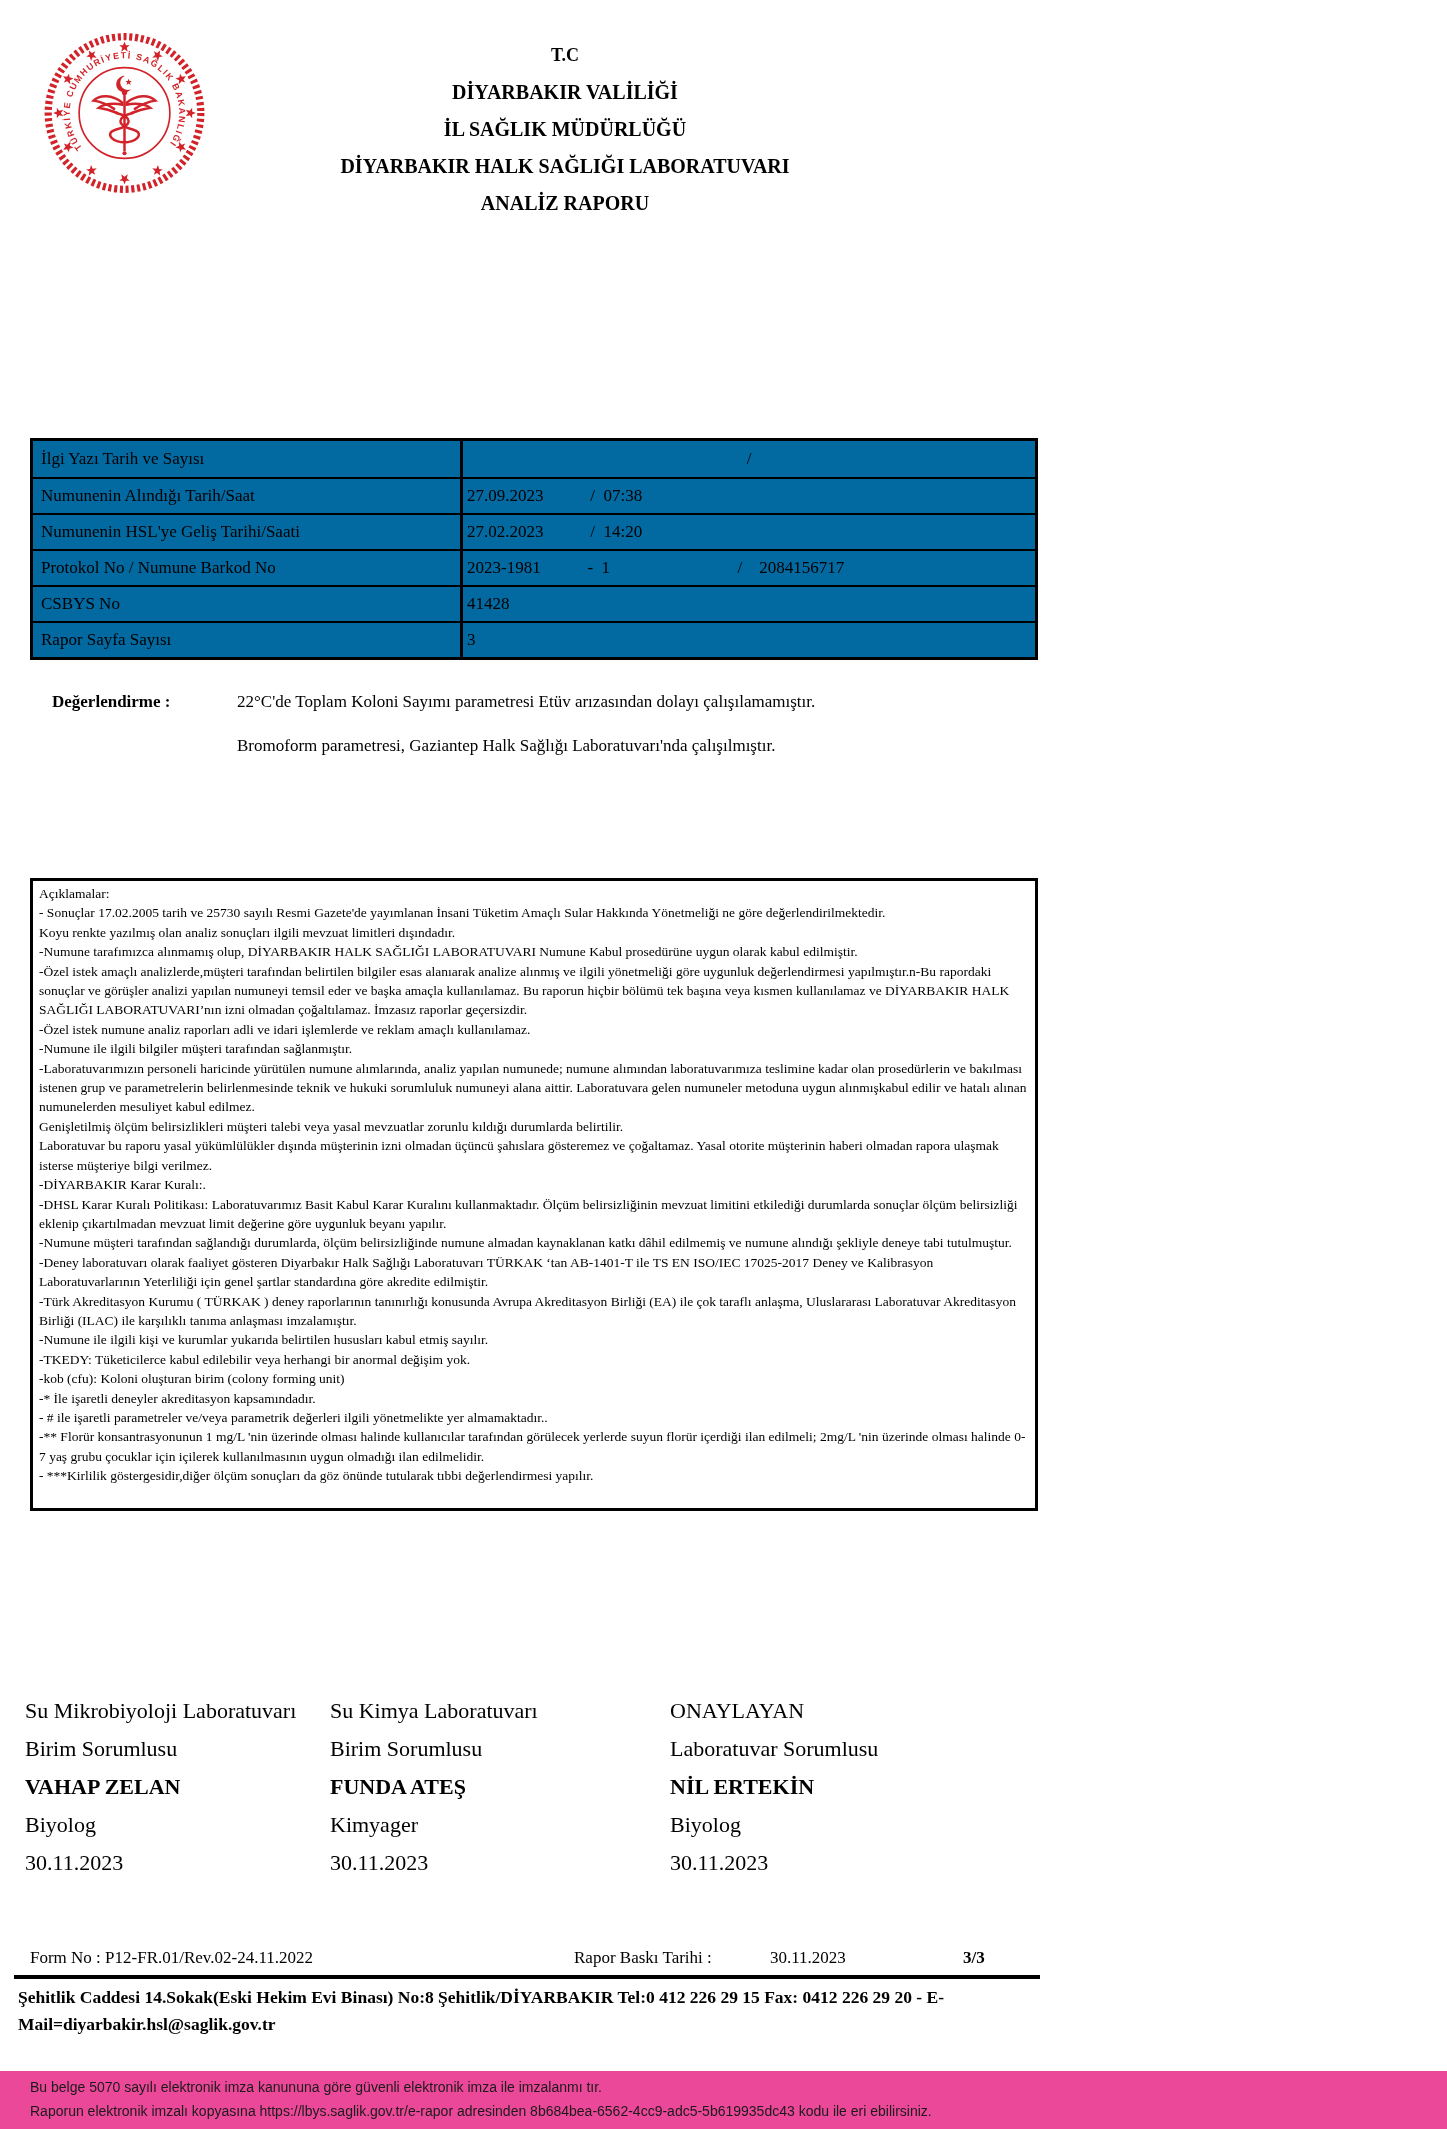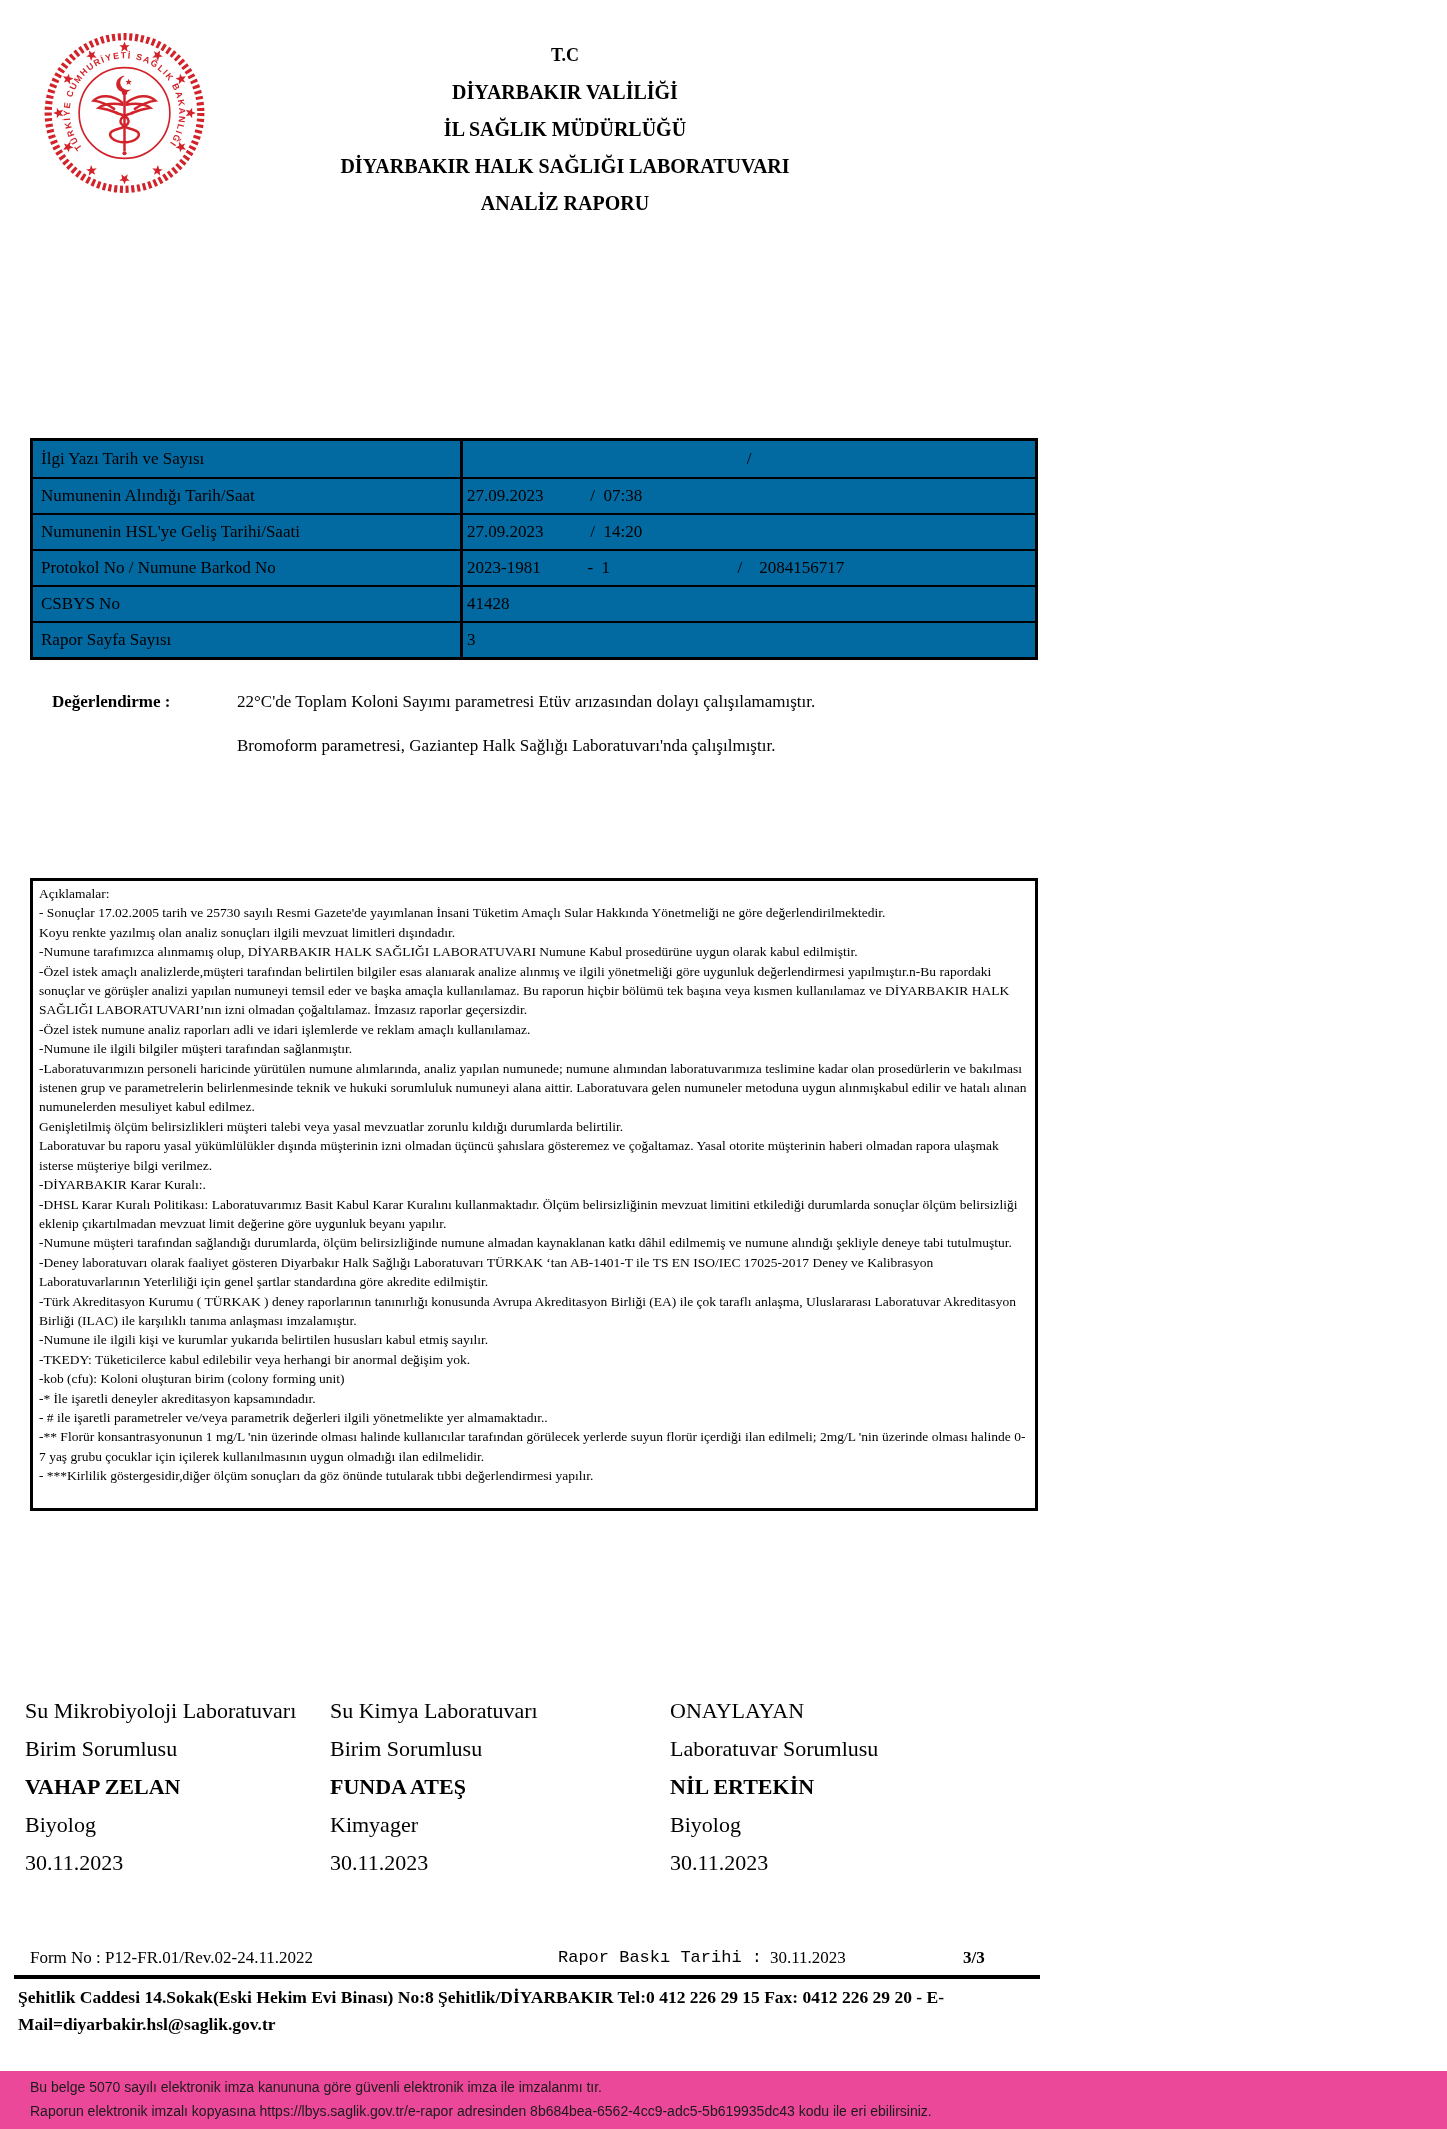--- a/index.html
+++ b/index.html
@@ -47,21 +47,21 @@
   .sig-col { position:absolute; top:1694px; width:330px; text-align:left; font-size:22px; }
   .sig-col .s-line { height:38px; line-height:34px; }
   .sig-col .s-name { font-weight:bold; }
   .sig-1 { left:25px; }
   .sig-2 { left:330px; }
   .sig-3 { left:670px; }
 
   
   .footer-row { position:absolute; top:1948px; left:0; width:1447px; font-size:17px; height:24px; }
   .f-formno { position:absolute; left:30px; }
-  .f-printlabel { position:absolute; left:558px;font-family:Liberation Mono, monospace; }
+  .f-printlabel { position:absolute; left:574px; }
   .f-printdate { position:absolute; left:770px; }
   .f-page { position:absolute; left:963px; font-weight:bold; }
   .footer-rule { position:absolute; top:1975px; left:14px; width:1026px; height:4px; background:#000; }
   .address { position:absolute; top:1984px; left:18px; width:930px; font-weight:bold; font-size:17.5px; line-height:27px; }
 
   
   .esign-bar {
     position:absolute; left:0; top:2071px; width:1447px; height:58px;
     background:#ec4899;
     font-family:"Liberation Sans","DejaVu Sans",sans-serif;
@@ -134,21 +134,21 @@
     <div class="info-row">
       <span class="cell-label">İlgi Yazı Tarih ve Sayısı</span>
       <span class="cell-value">/</span>
     </div>
     <div class="info-row">
       <span class="cell-label">Numunenin Alındığı Tarih/Saat</span>
       <span class="cell-value">27.09.2023           /  07:38</span>
     </div>
     <div class="info-row">
       <span class="cell-label">Numunenin HSL'ye Geliş Tarihi/Saati</span>
-      <span class="cell-value">27.09.2023           /  14:20</span>
+      <span class="cell-value">27.02.2023           /  14:20</span>
     </div>
     <div class="info-row">
       <span class="cell-label">Protokol No / Numune Barkod No</span>
       <span class="cell-value">2023-1981           -  1                              /    2084156717</span>
     </div>
     <div class="info-row">
       <span class="cell-label">CSBYS No</span>
       <span class="cell-value">41428</span>
     </div>
     <div class="info-row">

